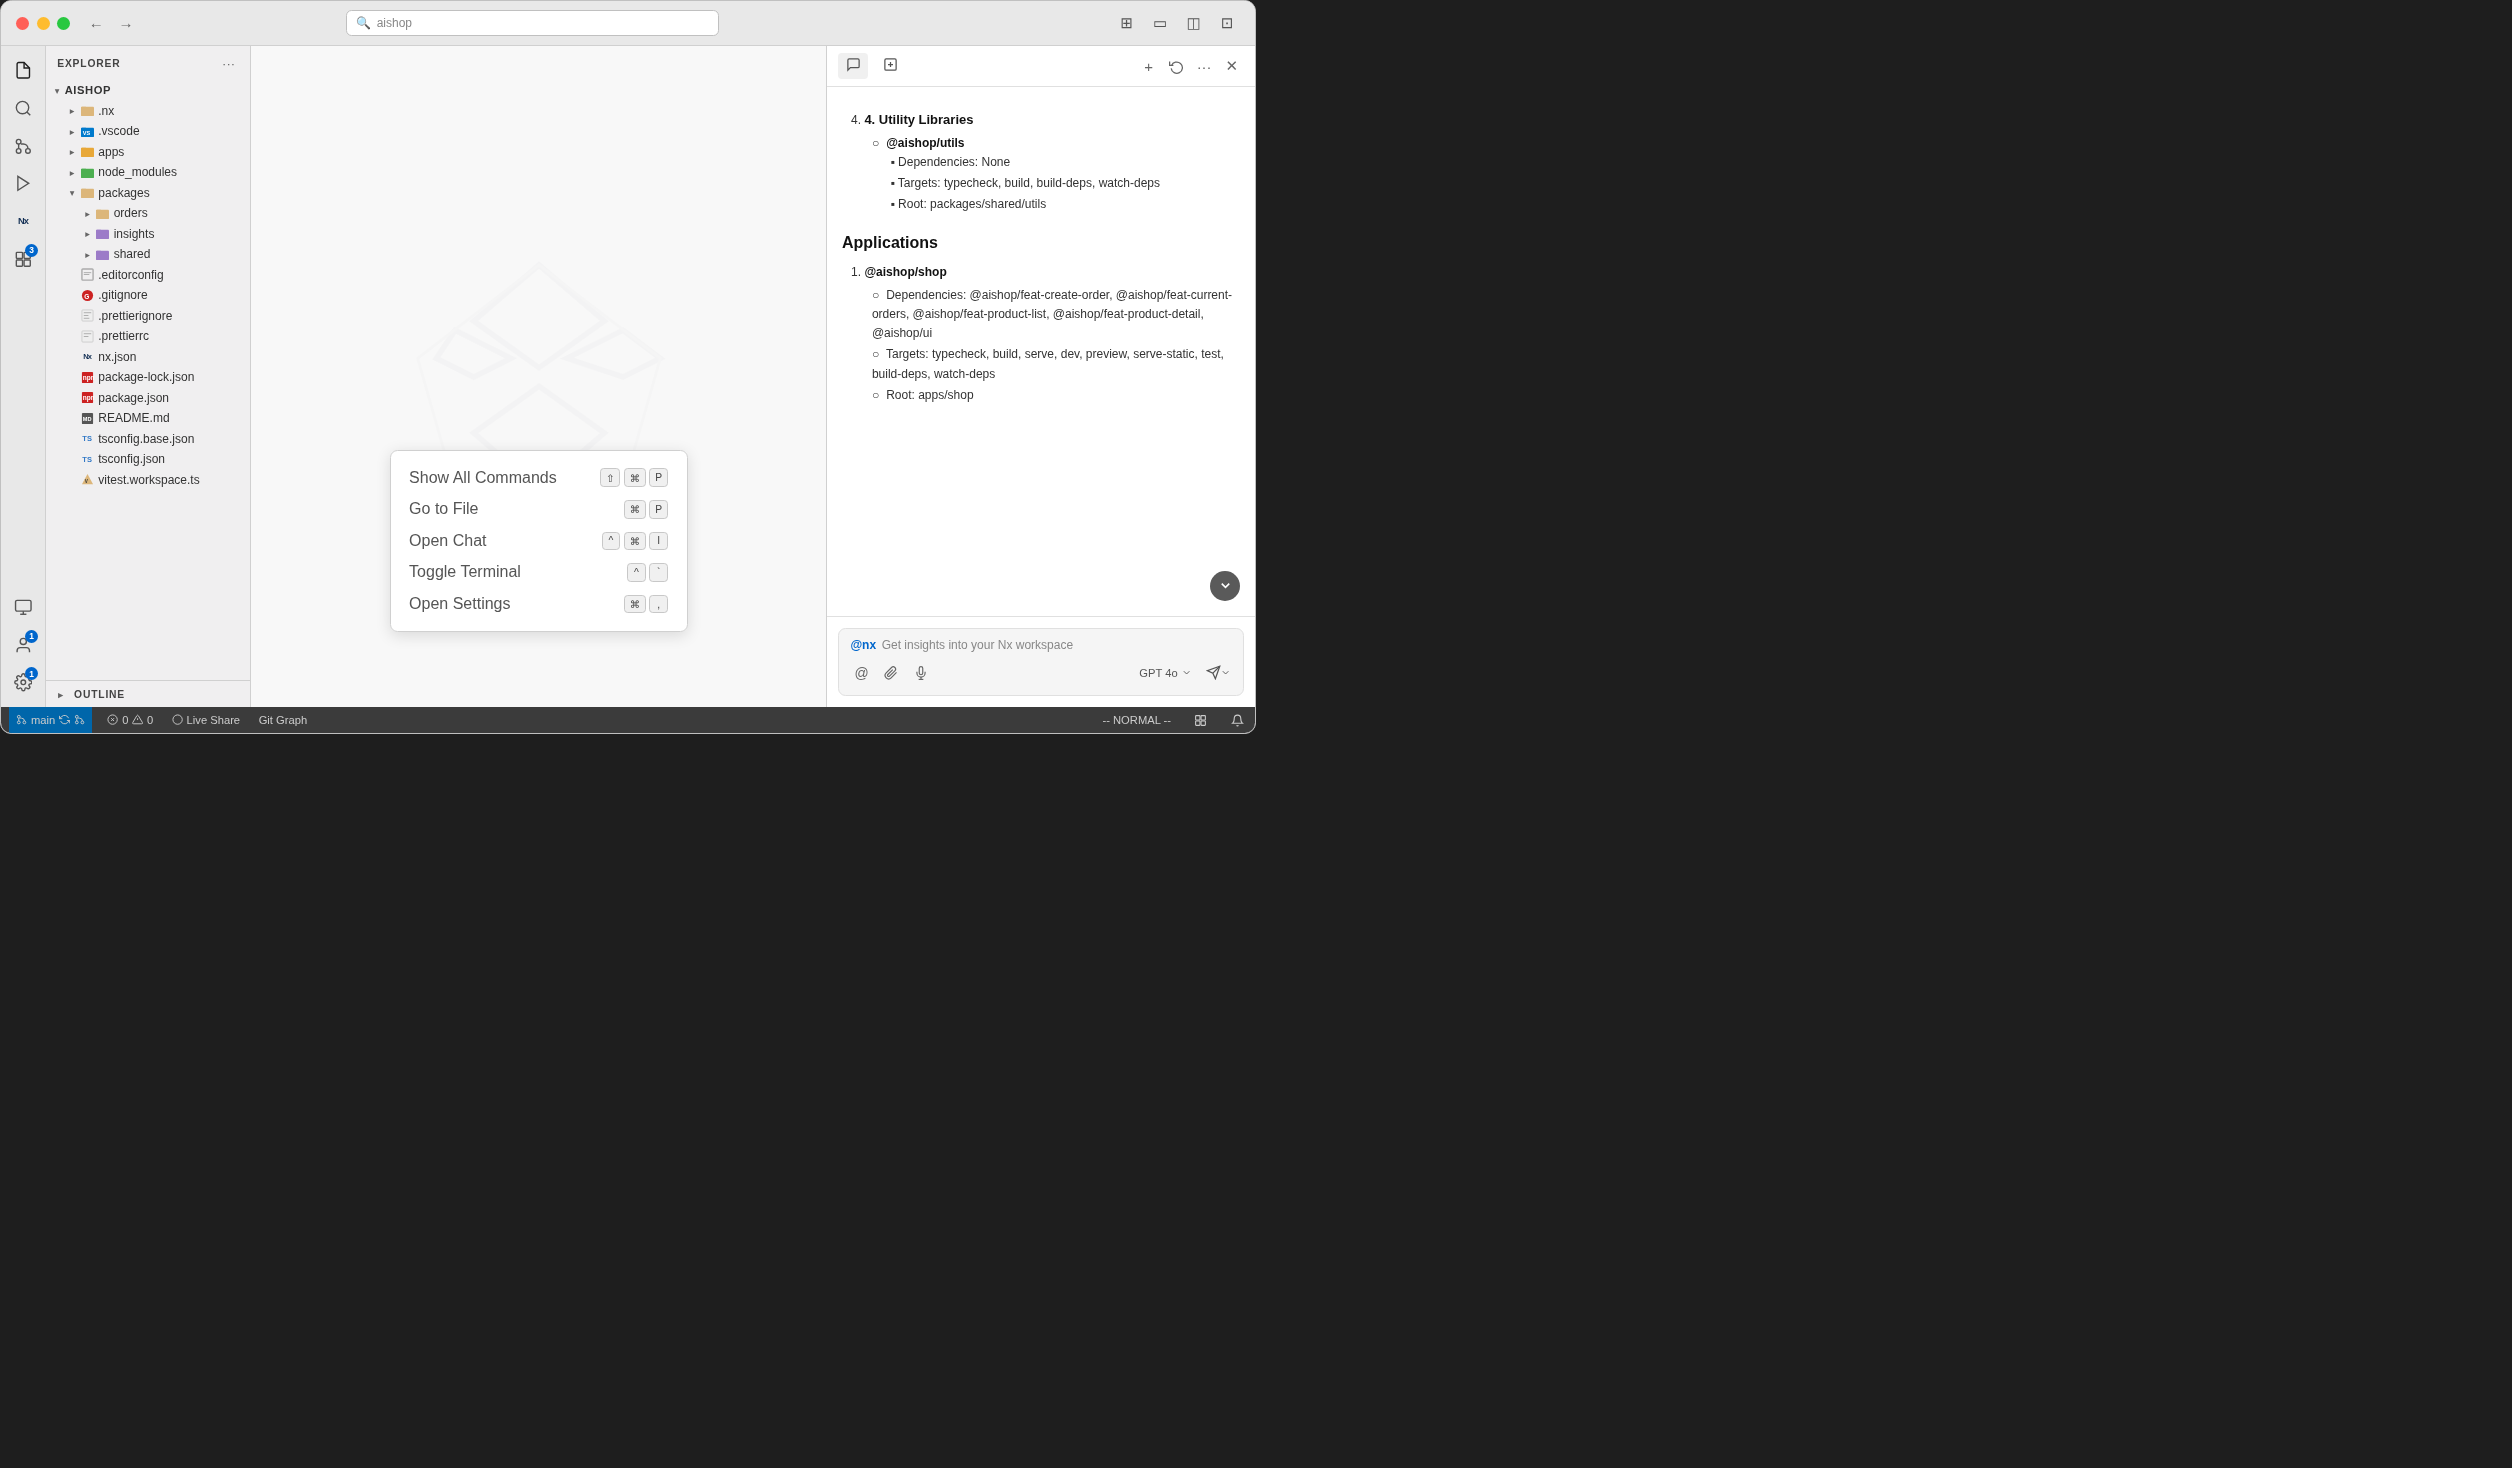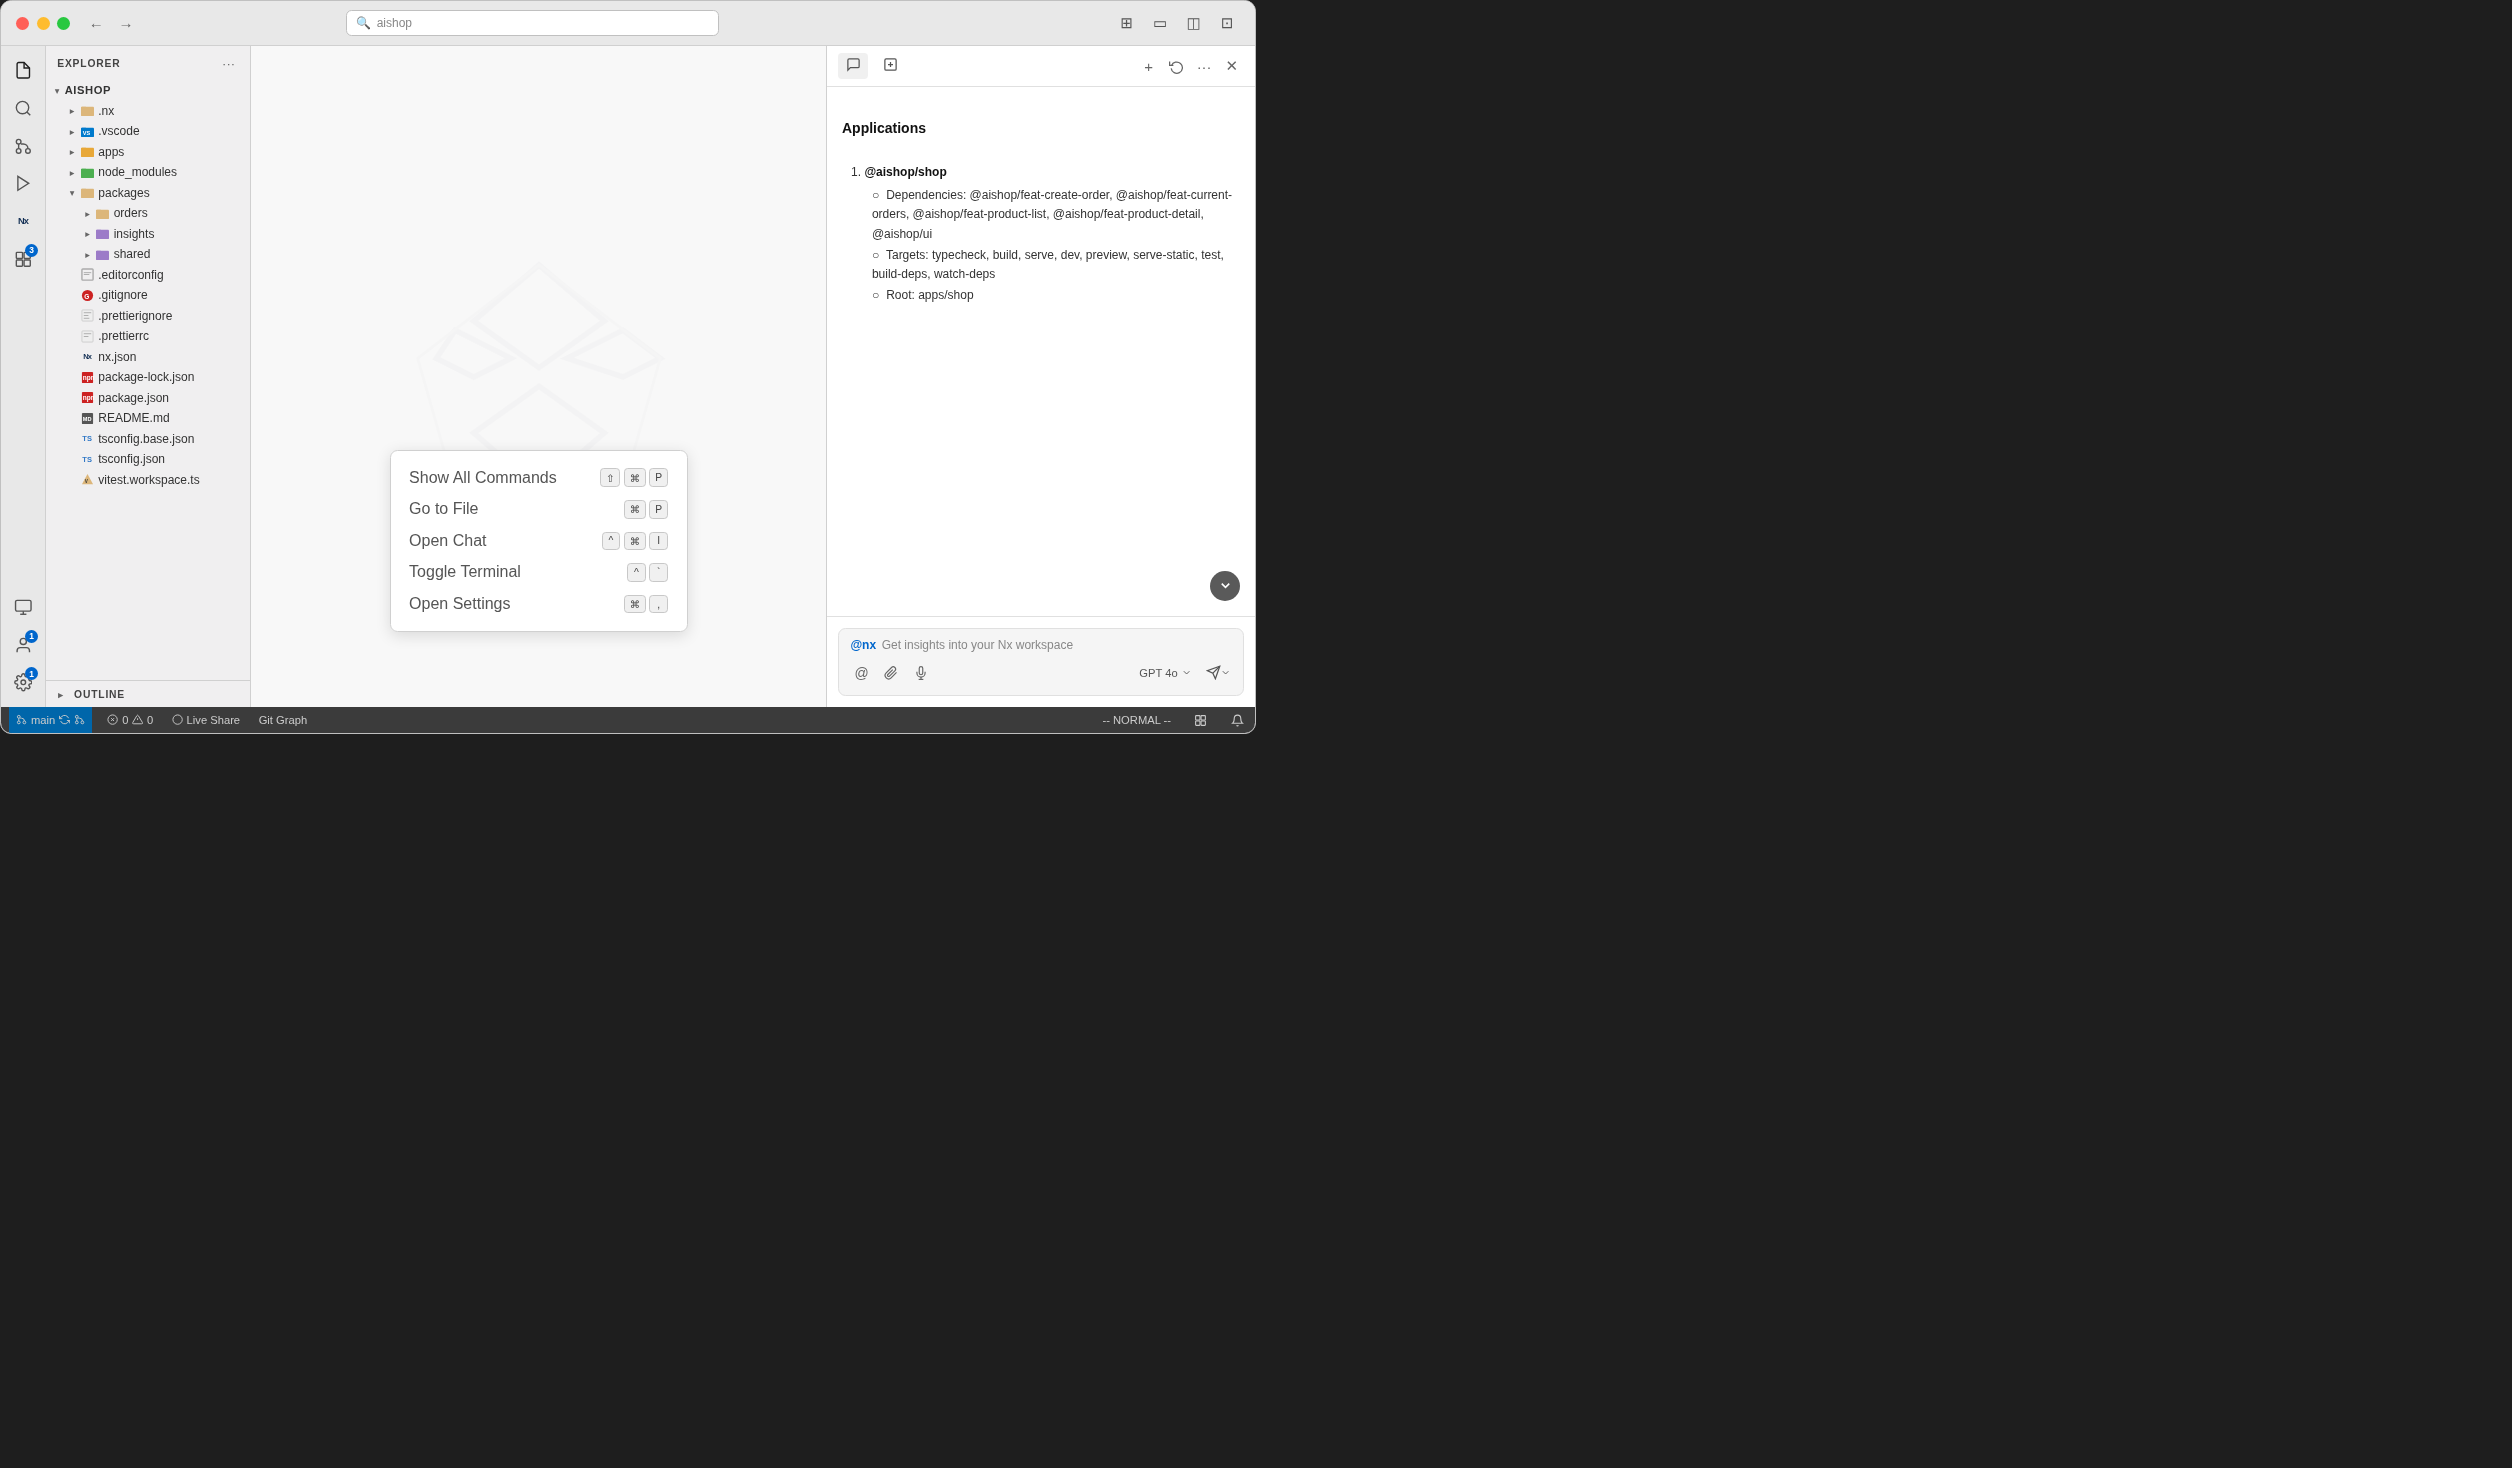--- a/index.html
+++ b/index.html
@@ -986,22 +986,38 @@
             </svg>
           </button>
           <button class="chat-action-btn">···</button>
           <button class="chat-action-btn">✕</button>
         </div>
       </div>
 
       <div class="chat-content">
         <div class="chat-doc">
 
-
-          <div class="section-title" style="margin-top:15px;margin-bottom:24px;font-size:14px;">Applications</div>
+          <ol start="4" style="padding-left:22.4px;margin-top:7.5px;">
+            <li>
+              <span class="section-title">4. Utility Libraries</span>
+              <ul style="list-style:none;padding-left:7.5px;margin-top:3.7px;">
+                <li>
+                  <span style="margin-right:3.7px;">○</span>
+                  <span class="pkg-name">@aishop/utils</span>
+                  <ul class="sub-list" style="padding-left:18.6px;">
+                    <li>Dependencies: None</li>
+                    <li>Targets: typecheck, build, build-deps, watch-deps</li>
+                    <li>Root: packages/shared/utils</li>
+                  </ul>
+                </li>
+              </ul>
+            </li>
+          </ol>
+
+          <div class="section-title" style="margin-top:15px;margin-bottom:8px;font-size:16px;">Applications</div>
 
           <ol style="padding-left:22.4px;">
             <li>
               <span class="pkg-name">@aishop/shop</span>
               <ul style="list-style:none;padding-left:7.5px;margin-top:3.7px;">
                 <li style="margin-bottom:1.9px;">
                   <span style="margin-right:3.7px;">○</span>
                   <span>Dependencies: @aishop/feat-create-order, @aishop/feat-current-orders, @aishop/feat-product-list, @aishop/feat-product-detail, @aishop/ui</span>
                 </li>
                 <li style="margin-bottom:1.9px;">

